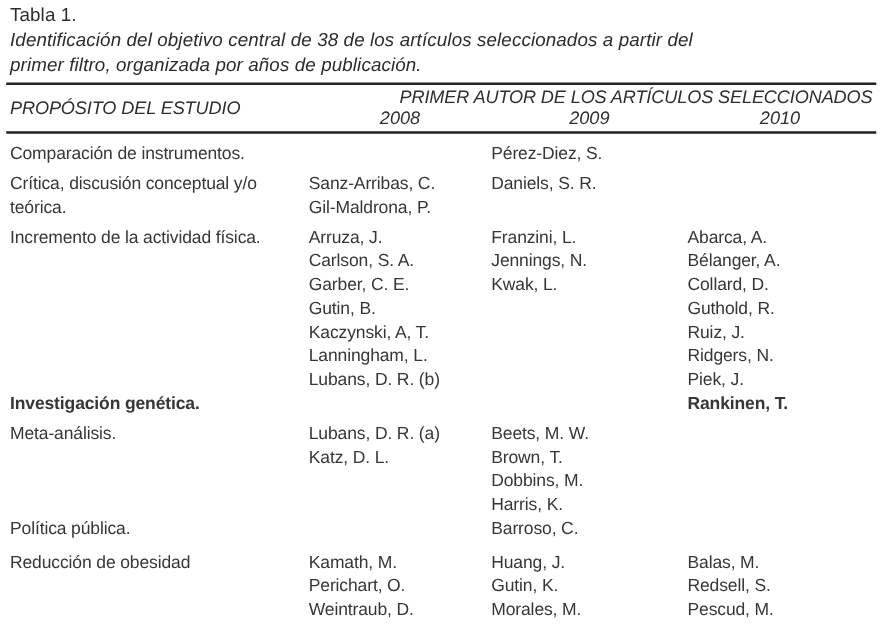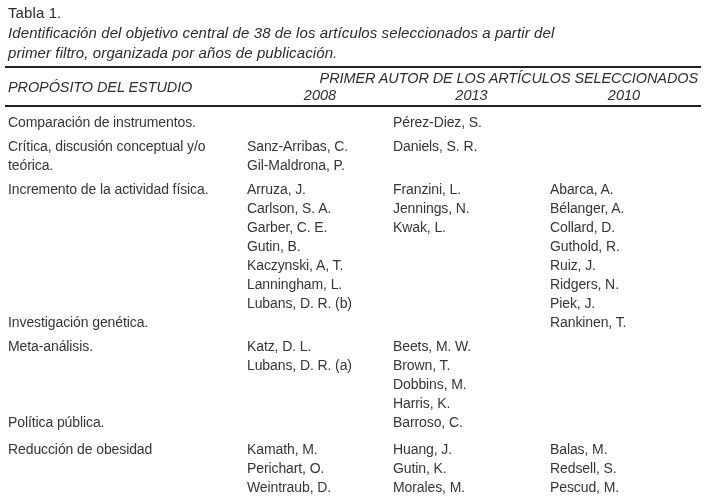--- a/index.html
+++ b/index.html
@@ -77,21 +77,21 @@
   .tbody {
     padding-top: 6px;
     padding-bottom: 6px;
   }
   .trow {
     display: grid;
     grid-template-columns: 239px 146px 157px 1fr;
     margin-top: 5px;
   }
   .trow:first-child { margin-top: 0; }
-  .trow:nth-child(4) { margin-top: 0; }  
+  .trow:nth-child(4) { margin-top: 0; font-weight: bold; }  
   .trow:nth-child(6) { margin-top: 0; }  
   .trow:nth-child(7) { margin-top: 8px; }
   .td {
     font-size: 14px;
     line-height: 19px;
     color: #363636;
     letter-spacing: -0.1px;
     padding-right: 8px;
   }
   .author-line { white-space: nowrap; }
@@ -107,21 +107,21 @@
   </div>
 
   <div class="rule rule-top"></div>
 
   <div class="thead">
     <div class="th-purpose">PROPÓSITO DEL ESTUDIO</div>
     <div class="th-authors">
       <div class="th-group">PRIMER AUTOR DE LOS ARTÍCULOS SELECCIONADOS</div>
       <div class="th-years">
         <div class="th-year">2008</div>
-        <div class="th-year">2013</div>
+        <div class="th-year">2009</div>
         <div class="th-year">2010</div>
       </div>
     </div>
   </div>
 
   <div class="rule rule-mid"></div>
 
   <div class="tbody" id="tbody">
       <div class="trow">
         <div class="td td-purpose">Comparación de instrumentos.</div>
@@ -172,22 +172,22 @@
         <div class="td td-purpose">Investigación genética.</div>
         <div class="td td-authors"></div>
         <div class="td td-authors"></div>
         <div class="td td-authors">
           <div class="author-line">Rankinen, T.</div>
         </div>
       </div>
       <div class="trow">
         <div class="td td-purpose">Meta-análisis.</div>
         <div class="td td-authors">
+          <div class="author-line">Lubans, D. R. (a)</div>
           <div class="author-line">Katz, D. L.</div>
-          <div class="author-line">Lubans, D. R. (a)</div>
         </div>
         <div class="td td-authors">
           <div class="author-line">Beets, M. W.</div>
           <div class="author-line">Brown, T.</div>
           <div class="author-line">Dobbins, M.</div>
           <div class="author-line">Harris, K.</div>
         </div>
         <div class="td td-authors"></div>
       </div>
       <div class="trow">

